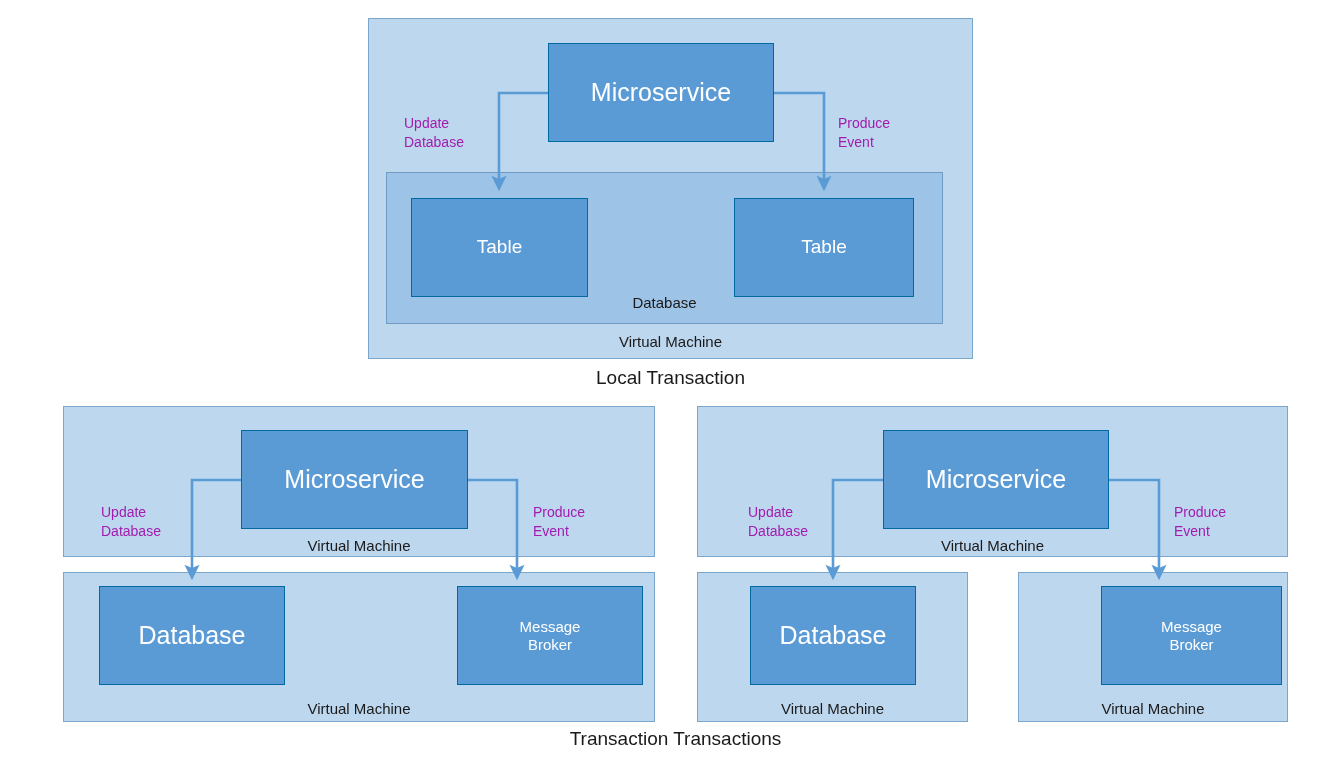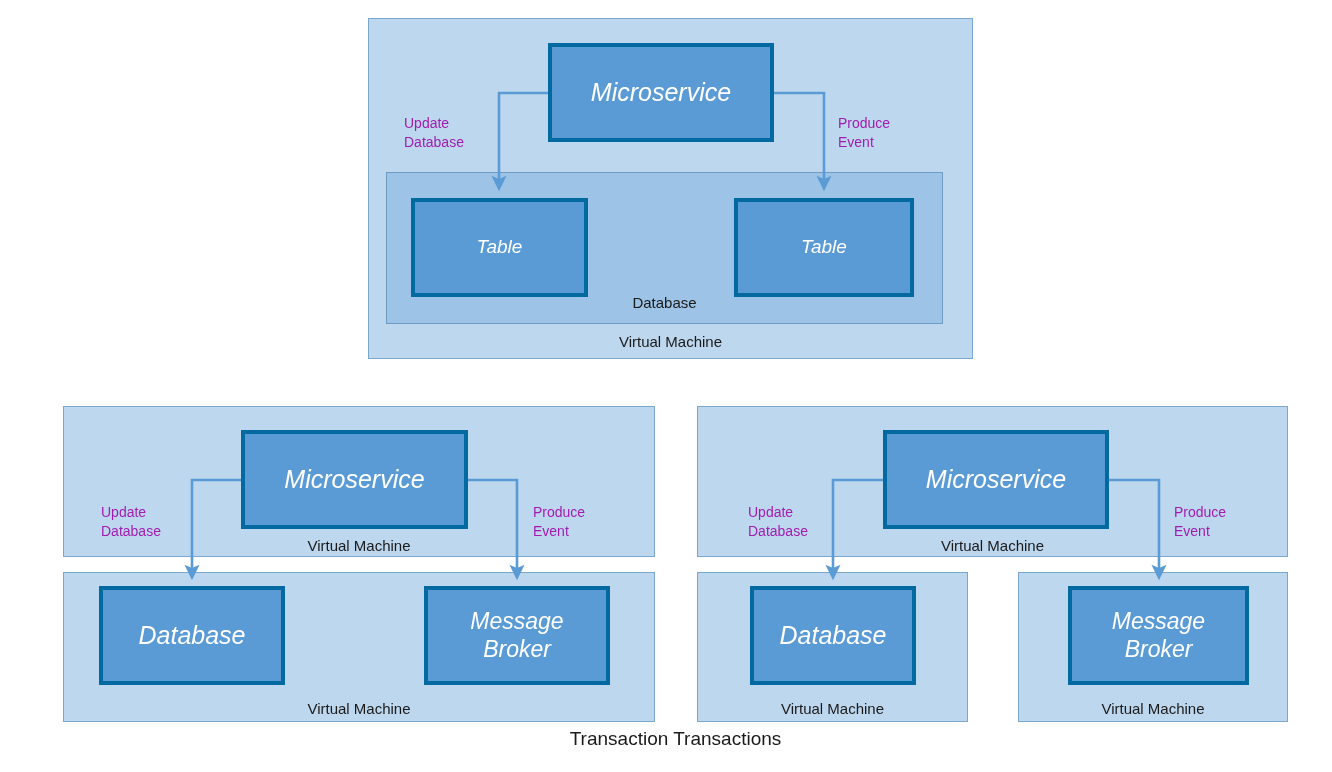--- a/index.html
+++ b/index.html
@@ -35,29 +35,28 @@
   .db-box {
     position: absolute;
     background: #9DC3E6;
     border: 1px solid #6E9BC4;
     box-sizing: border-box;
   }
 
   .node-box {
     position: absolute;
     background: #5B9BD5;
-    border: 4px solid #0369a1;
+    border: 1px solid #0369a1;
     box-sizing: border-box;
     display: flex;
     align-items: center;
     justify-content: flex-start;
     color: #ffffff;
     text-align: center;
     line-height: 1.18;
-    font-style: italic;
   }
 
   .node-label {
     display: block;
     width: 100%;
     white-space: pre-line;
   }
 
   
   .box-caption {
@@ -96,21 +95,21 @@
     top: 0;
     width: 1332px;
     height: 772px;
     pointer-events: none;
   }
 
   
   .fs-micro { font-size: 25px; }
   .fs-table { font-size: 19px; }
   .fs-store { font-size: 25px; }
-  .fs-store-sm { font-size: 23px; }
+  .fs-store-sm { font-size: 15px; margin-left: 33px; }
 </style>
 </head>
 <body>
 
 <div class="stage">
 
   <div class="vm-box" style="left:368px; top:18px; width:605px; height:341px;">
   </div>
 
   <div class="db-box" style="left:386px; top:172px; width:557px; height:152px;">
@@ -139,20 +138,23 @@
   <div class="edge-label" style="left:404px; top:95px;">
     <span>Update
 Database</span>
   </div>
 
   <div class="edge-label right-align" style="left:838px; top:95px;">
     <span>Produce
 Event</span>
   </div>
 
+  <div class="figure-caption" style="left:368px; top:367px; width:605px;">
+    <span>Local Transaction</span>
+  </div>
 
   <div class="vm-box" style="left:63px; top:406px; width:592px; height:151px;">
   </div>
 
   <div class="vm-box" style="left:63px; top:572px; width:592px; height:150px;">
   </div>
 
   <div class="node-box fs-micro" style="left:241px; top:430px; width:227px; height:99px;">
     <span class="node-label">Microservice</span>
   </div>

